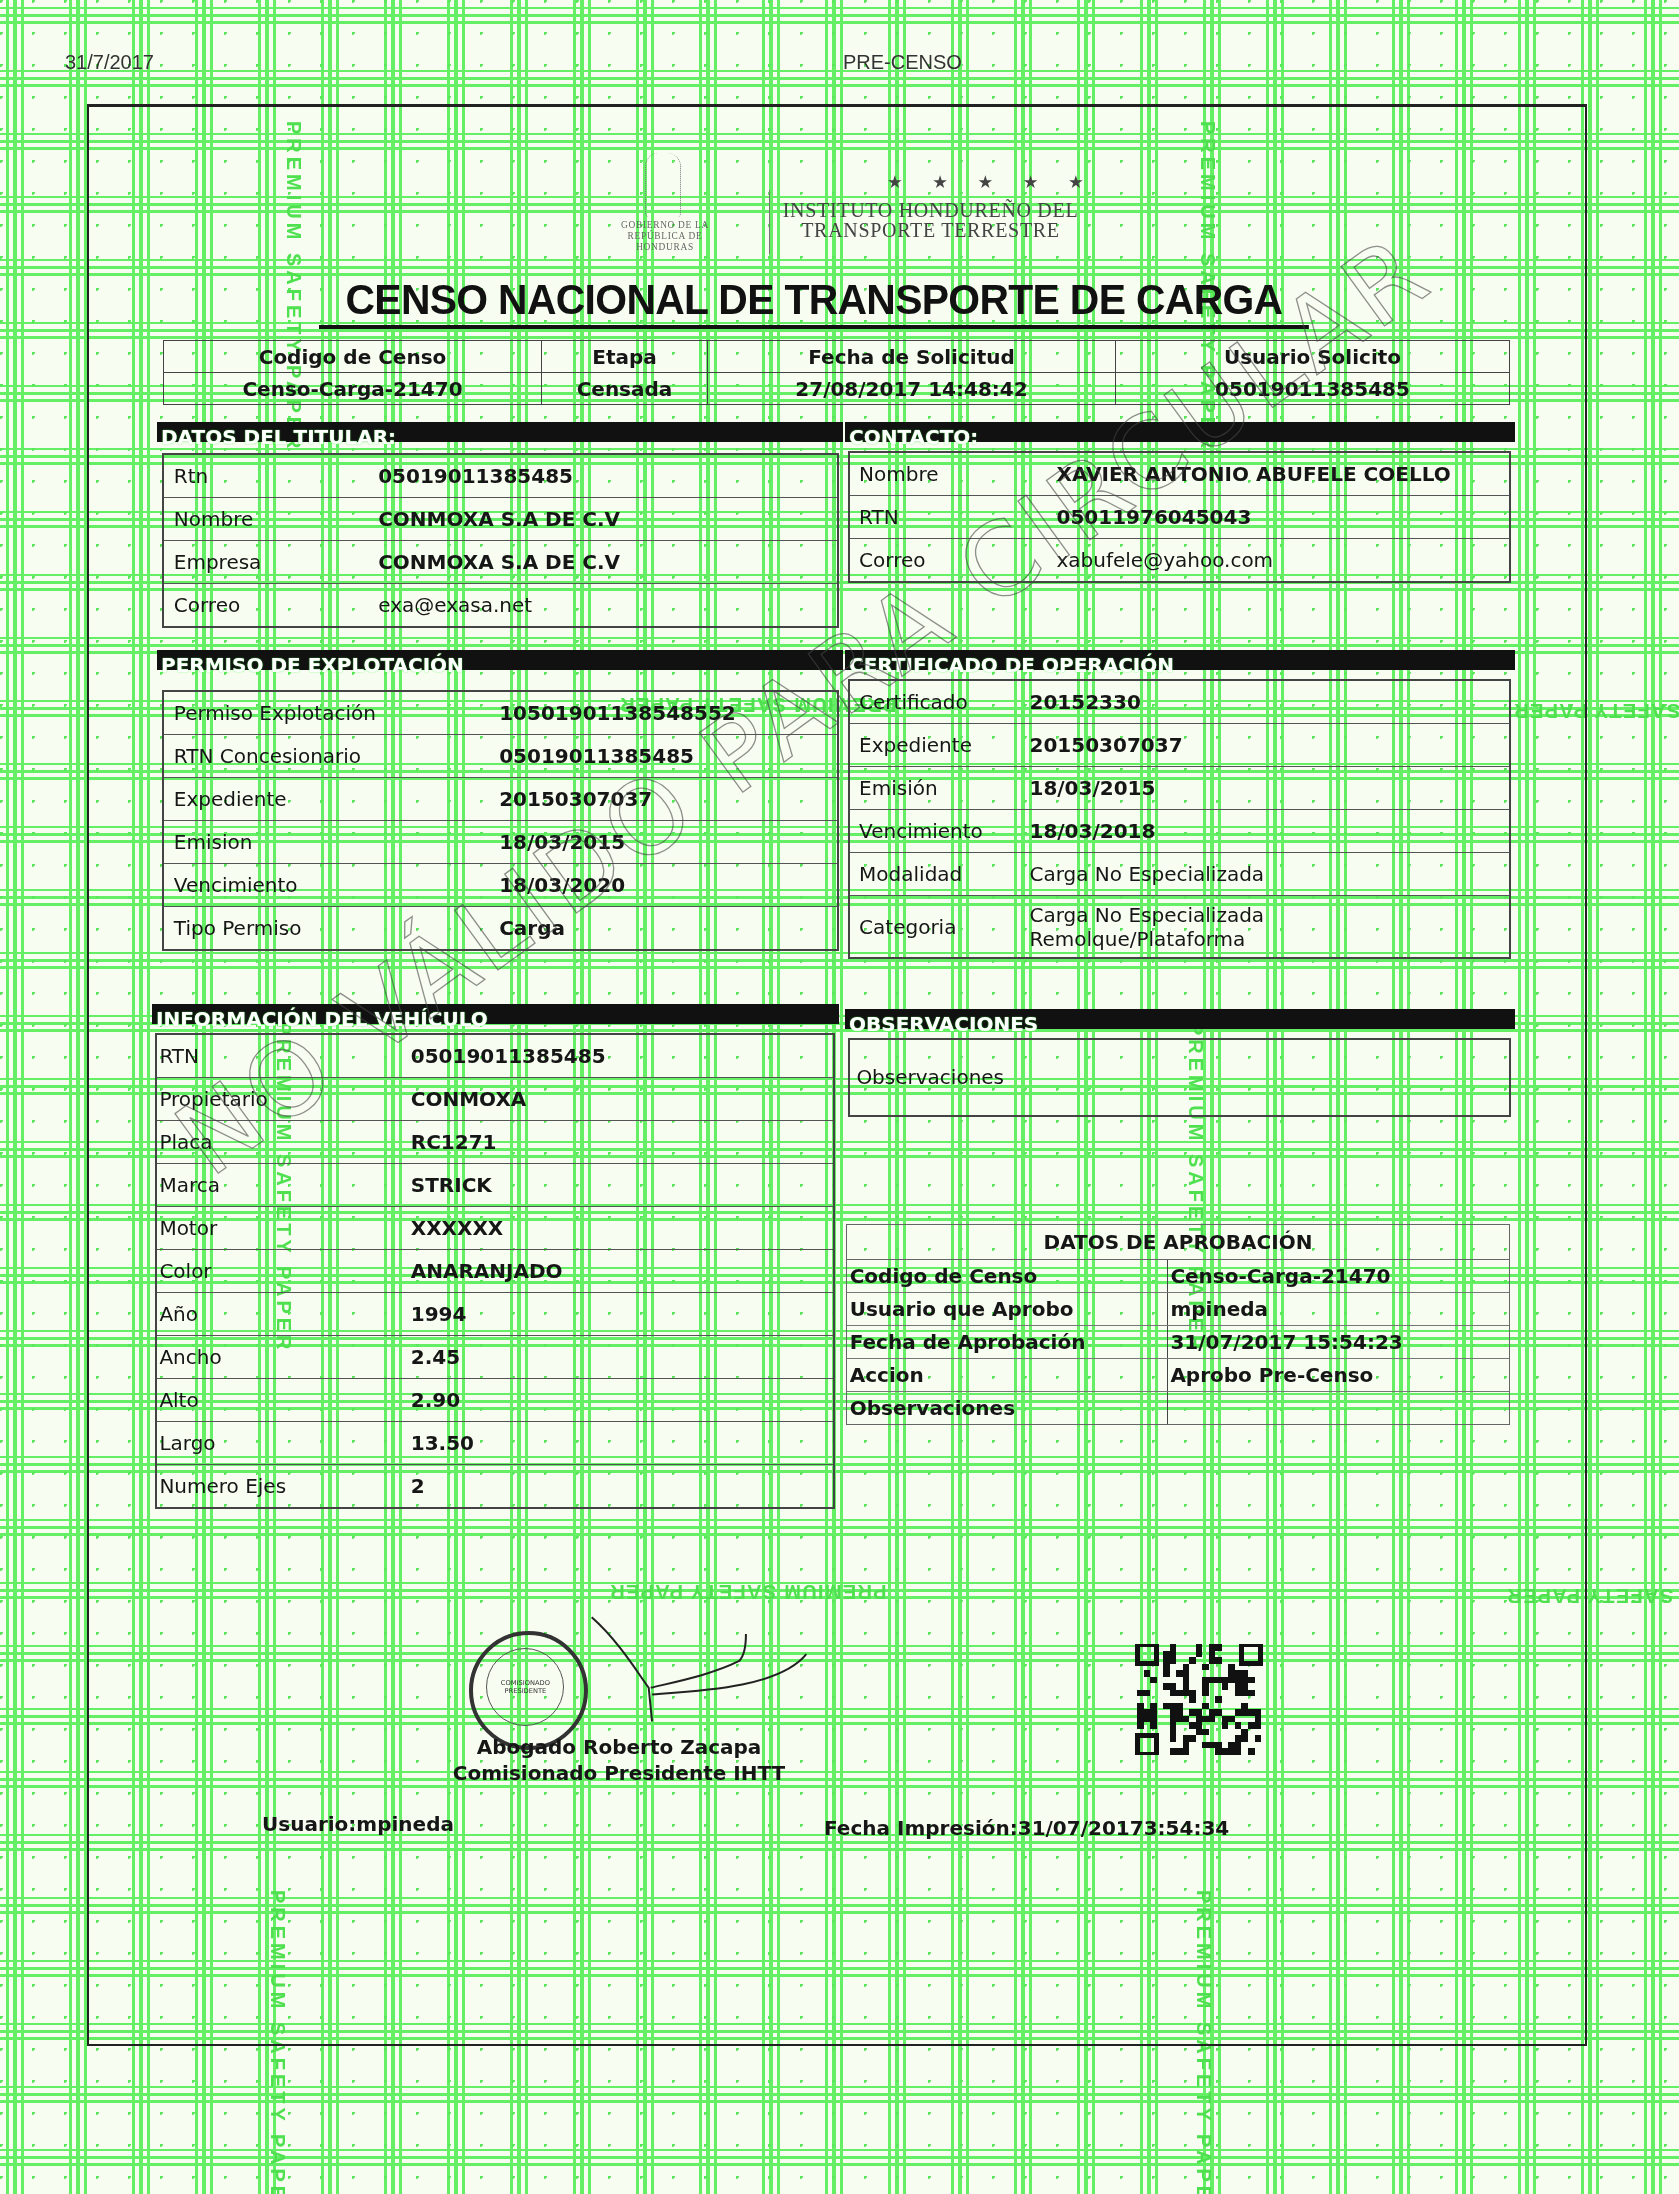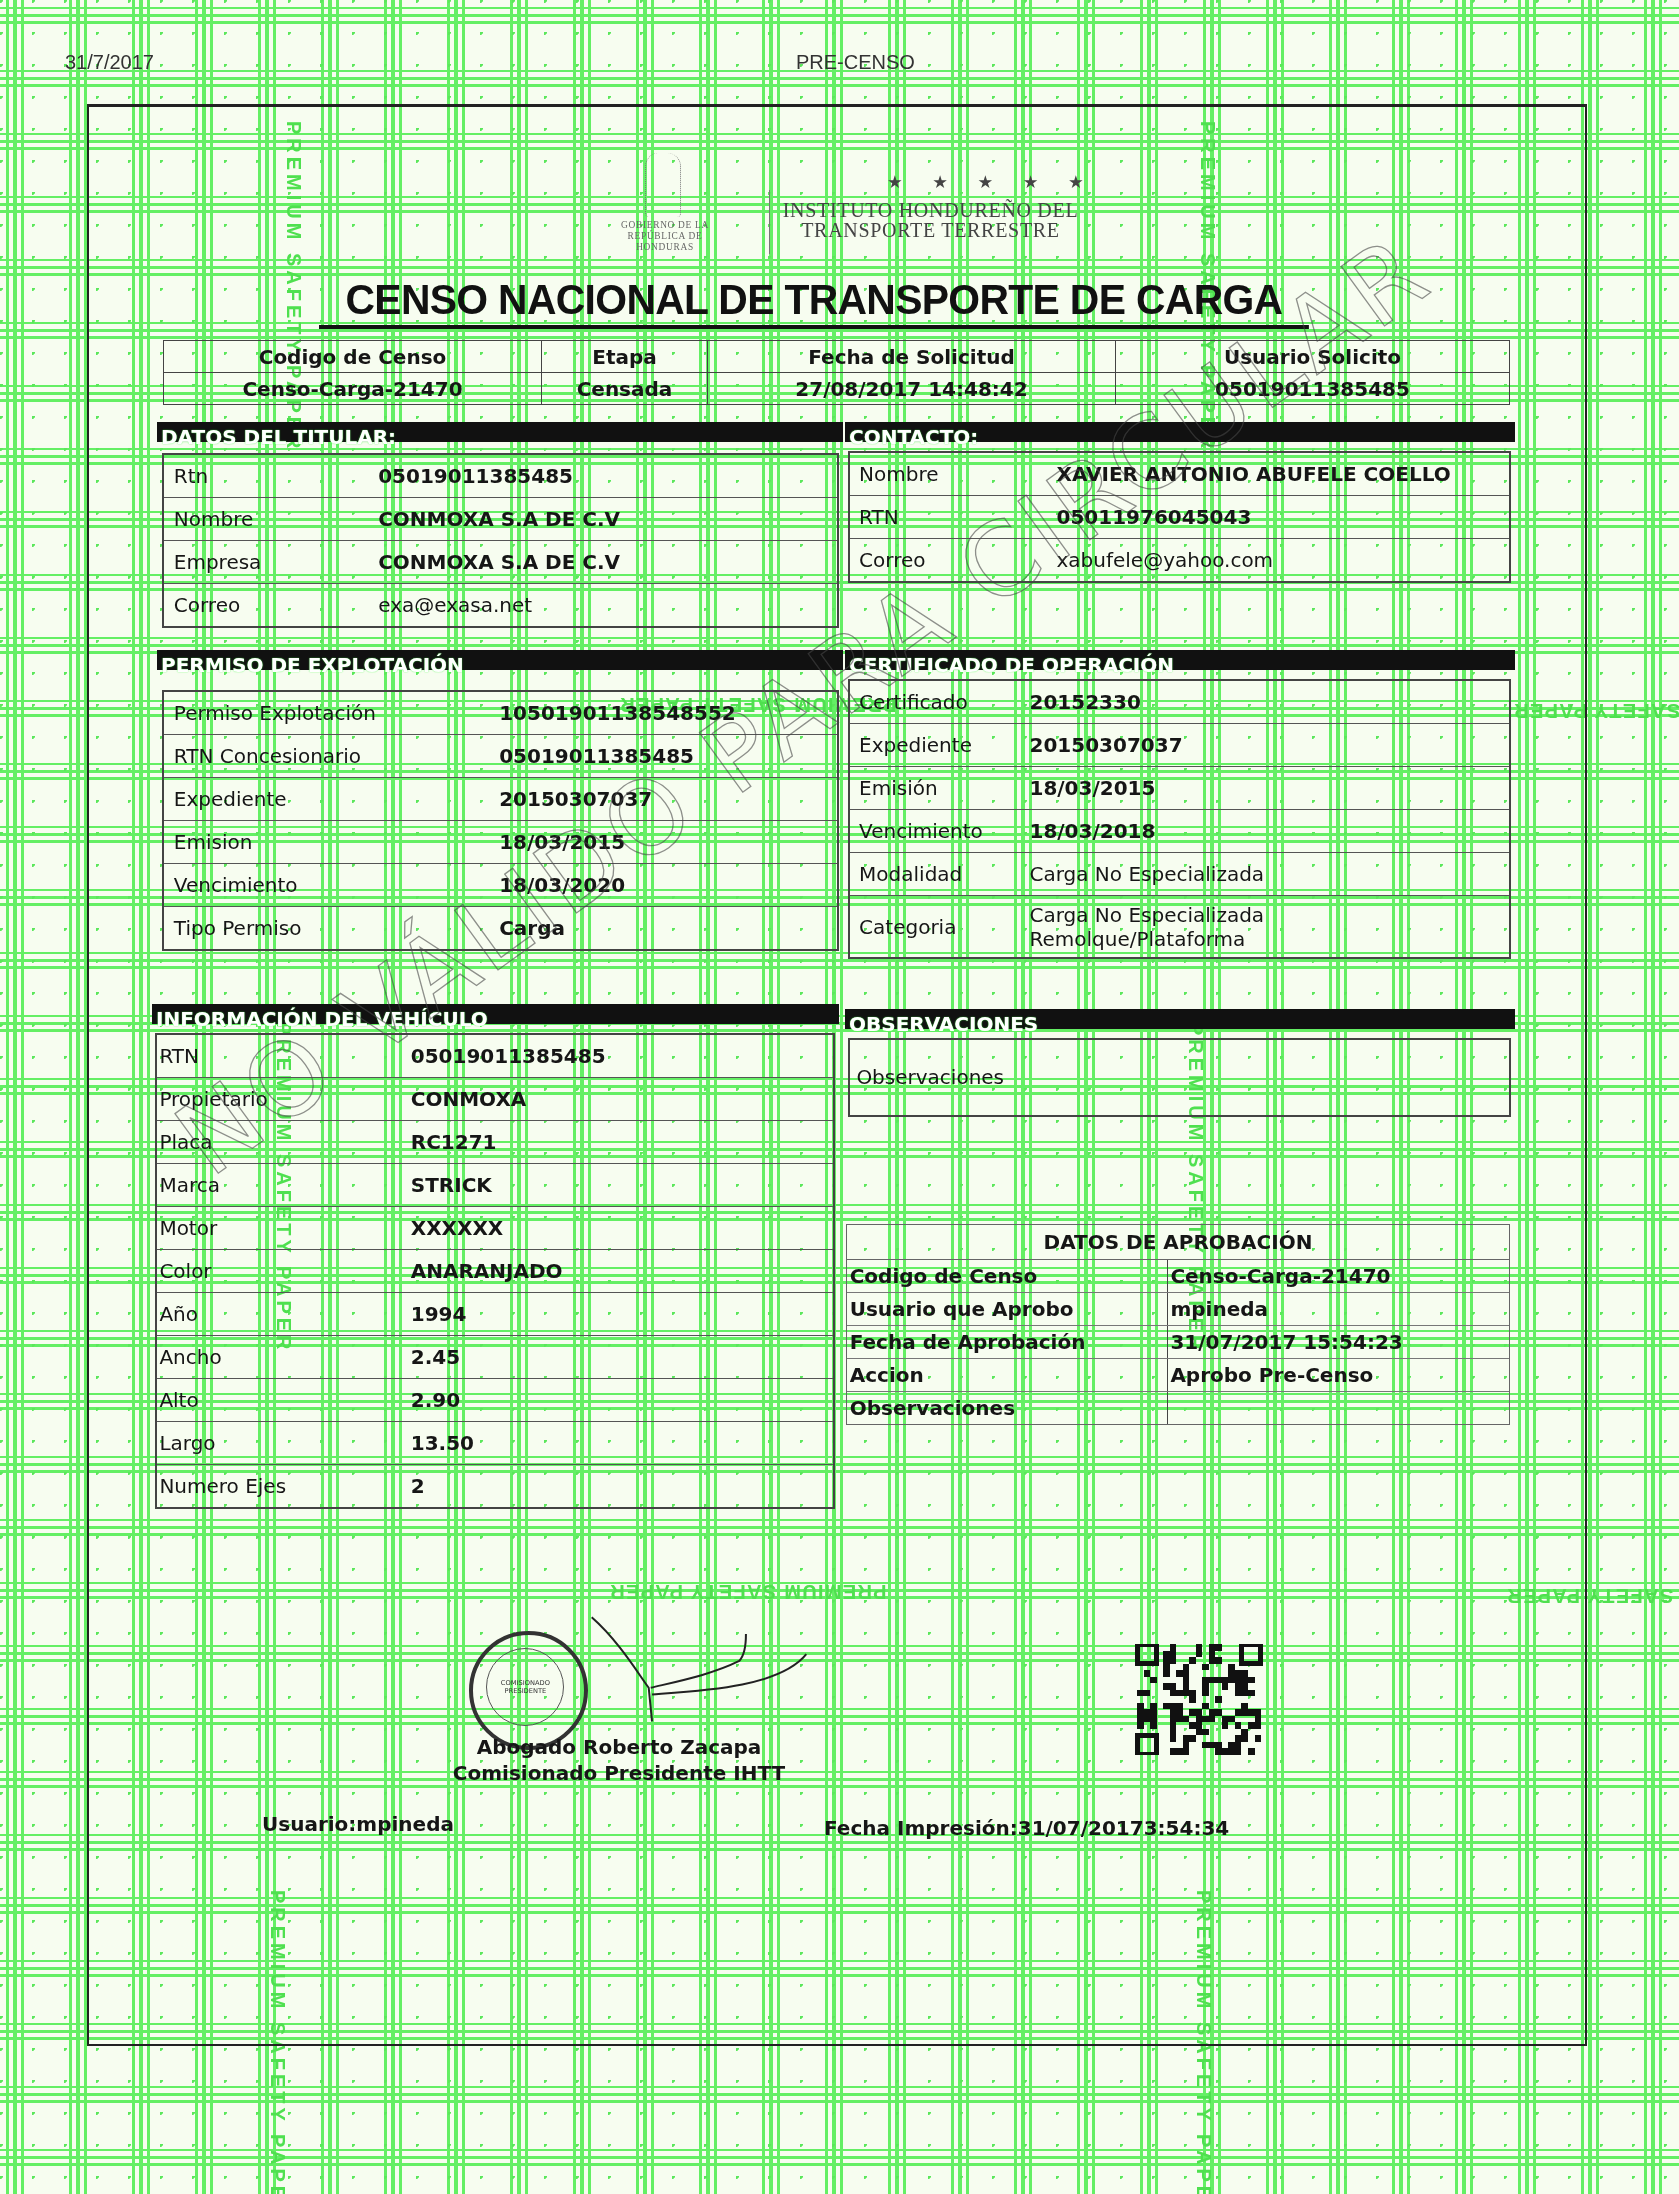--- a/index.html
+++ b/index.html
@@ -26,21 +26,21 @@
     font-family: "Liberation Sans", sans-serif; font-size: 20px; letter-spacing: 4px;
     writing-mode: vertical-rl; white-space: nowrap;
   }
   .wm-flip {
     position: absolute; z-index: 1; color: #4fe04f; font-weight: bold;
     font-family: "Liberation Sans", sans-serif; font-size: 20px; letter-spacing: 1.3px;
     transform: rotate(180deg); white-space: nowrap;
   }
 
   .print-date { position:absolute; left:65px; top:51px; font-family:"Liberation Sans", sans-serif; font-size:20px; color:#333; z-index:3; }
-  .print-title { position:absolute; left:796px; top:51px; font-family:"Liberation Sans", sans-serif; font-size:20px; color:#333; z-index:3; }
+  .print-title { position:absolute; left:843px; top:51px; font-family:"Liberation Sans", sans-serif; font-size:20px; color:#333; z-index:3; }
 
   .frame { position:absolute; left:87px; top:104px; width:1496px; height:1937px; border:2.7px solid #222; border-top-width:3.4px; z-index:2; }
 
   .logo-area { position:absolute; left:598px; top:153px; width:498px; height:94px; z-index:3; color:#555; }
   .logo-emblem { position:absolute; left:47px; top:0; width:34px; height:64px; border-left:1.3px dotted #777; border-right:1.3px dotted #777; border-radius:13.4px 13.4px 4px 4px; }
   .logo-gob { position:absolute; left:0; top:67px; width:134px; text-align:center; font-family:"Liberation Serif", serif; font-size:9.4px; letter-spacing:0.7px; line-height:10.8px; color:#666; }
   .logo-sep { position:absolute; left:171px; top:37px; width:1.3px; height:64px; background:#777; }
   .logo-stars { position:absolute; left:289px; top:19px; font-size:17.5px; letter-spacing:12px; color:#444; }
   .logo-inst { position:absolute; left:178px; top:47px; width:309px; text-align:center; font-family:"Liberation Serif", serif; font-size:20px; line-height:20px; color:#444; letter-spacing:0.7px; }
 

